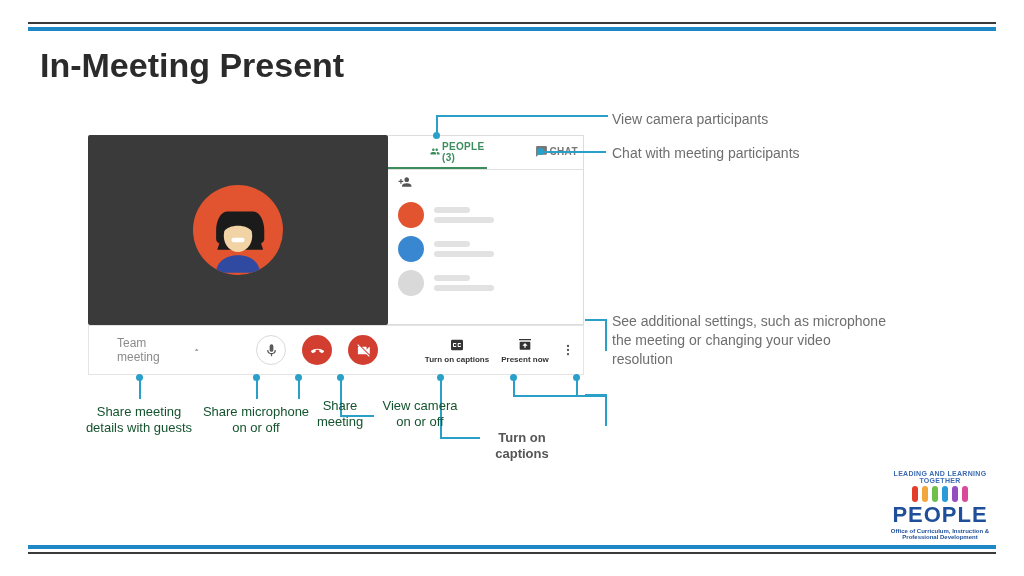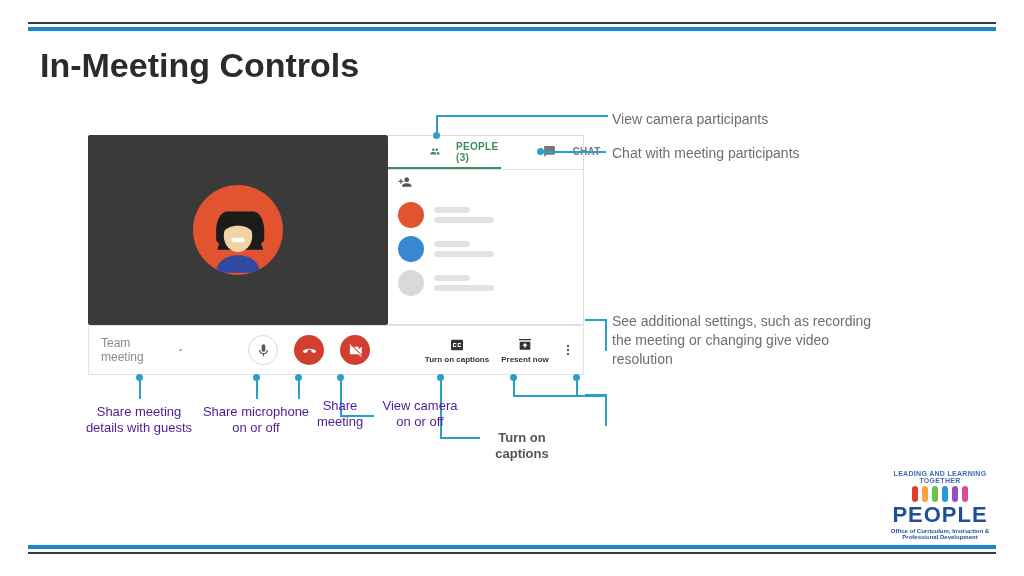--- a/index.html
+++ b/index.html
@@ -18,33 +18,33 @@
   .title { position: absolute; left: 40px; top: 46px; font-size: 34px; font-weight: 700; color: #2b2b2b; }
 
   
   .meet { position: absolute; left: 88px; top: 135px; width: 496px; height: 240px; background: #fff; }
   .video-pane { position: absolute; left: 0; top: 0; width: 300px; height: 190px; background: #3a3a3a; border-radius: 2px; display:flex; align-items:center; justify-content:center; }
   .avatar-main { width:90px; height:90px; border-radius:50%; background:#e2532f; display:flex; align-items:flex-end; justify-content:center; overflow:hidden; }
   .avatar-main svg { width:70px; height:70px; }
 
   .side-panel { position:absolute; left:300px; top:0; width:196px; height:190px; border:1px solid #dcdcdc; border-left:none; background:#fff; }
   .tabs { display:flex; height:34px; border-bottom:1px solid #e0e0e0; }
-  .tab { flex:1; display:flex; align-items:center; justify-content:center; gap:16px; font-size:10px; font-weight:700; color:#777; letter-spacing:.3px; border-bottom:2px solid transparent;padding-left:42px; }
+  .tab { flex:1; display:flex; align-items:center; justify-content:center; gap:2px; font-size:10px; font-weight:700; color:#777; letter-spacing:.3px; border-bottom:2px solid transparent;padding-left:42px; }
   .tab.active { color:#3c8d5e; border-bottom-color:#3c8d5e; }
   .tab svg { width:13px; height:13px; fill:currentColor; }
   .add-row { height:24px; display:flex; align-items:center; padding-left:10px; }
   .add-row svg { width:14px; height:14px; fill:#555; }
   .p-list { padding:4px 10px 0 10px; }
   .p-row { display:flex; align-items:center; gap:10px; height:34px; }
   .p-av { width:26px; height:26px; border-radius:50%; }
   .p-bar { height:6px; background:#e2e2e2; border-radius:3px; }
   .p-bar.w1 { width:36px; }
   .p-bar.w2 { width:60px; }
 
-  .bottom-bar { position:absolute; left:0; top:190px; width:496px; height:50px; background:#fff; border:1px solid #e4e4e4; display:flex; align-items:center; }
+  .bottom-bar { position:absolute; left:0; top:190px; width:496px; height:50px; background:#fff; border:1px solid #e4e4e4; display:flex; align-items:center;padding-left:16px; }
   .meeting-name { padding:0 10px 0 12px; color:#8b8b8b; font-size:12px; display:flex; align-items:center; gap:5px; width:106px; }
   .round-btn { width:30px; height:30px; border:1px solid #d9d9d9; border-radius:50%; display:flex; align-items:center; justify-content:center; margin:0 4px; }
   .round-btn.red { background:#d23f31; border:none; }
   .round-btn svg { width:15px; height:15px; fill:#5a5a5a; }
   .round-btn.red svg { fill:#fff; }
   .spacer { flex:1; display:flex; justify-content:center; gap:8px; }
   .vbtn { display:flex; flex-direction:column; align-items:center; justify-content:center; font-size:8px; font-weight:700; color:#333; width:68px; gap:2px; }
   .vbtn svg { width:16px; height:16px; fill:#333; }
   .more-dots { width:18px; display:flex; align-items:center; justify-content:center; margin-right:6px; }
   .more-dots svg { width:14px; height:14px; fill:#555; }
@@ -52,21 +52,21 @@
   
   .leader { position:absolute; background:#2aa0c9; }
   .leader.h { height:2px; }
   .leader.v { width:2px; }
   .dot { position:absolute; width:7px; height:7px; background:#2aa0c9; border-radius:50%; }
 
   
   .rcap { position:absolute; left:612px; color:#6e6e6e; font-size:14px; line-height:1.35; width:280px; }
 
   
-  .bcap { position:absolute; color:#4c1d95; font-size:13px; text-align:center; line-height:1.25; }
+  .bcap { position:absolute; color:#14532d; font-size:13px; text-align:center; line-height:1.25; }
 
   
   .logo { position:absolute; right:24px; bottom:36px; width:120px; text-align:center; }
   .logo .arc { font-size:7px; color:#3c6bb3; font-weight:700; letter-spacing:.3px; }
   .logo .ocipd { font-size:22px; font-weight:800; color:#1f4f9b; letter-spacing:1px; margin-top:-2px;}
   .logo .sub { font-size:6px; color:#1f4f9b; font-weight:700; }
   .logo-pins { display:flex; justify-content:center; gap:4px; margin:2px 0; }
   .pin { width:6px; height:16px; border-radius:3px; }
 </style>
 </head>
@@ -75,21 +75,21 @@
 <div class="page">
   <div class="rule-set top">
     <div class="rule-dark"></div>
       <div class="rule-blue"></div>
   </div>
   <div class="rule-set bottom">
     <div class="rule-blue"></div>
       <div class="rule-dark"></div>
   </div>
 
-  <h1 class="title">In-Meeting Controls</h1>
+  <h1 class="title">In-Meeting Present</h1>
 
   <div class="meet">
     <div class="video-pane">
       <div class="avatar-main">
         <svg viewBox="0 0 64 64">
             <path fill="#1b1b1b" d="M22 6c-6 0-10 9-10 17v8c0 3 3 4 3 4l-2 6h42l-2-6s3-1 3-4v-8c0-8-4-17-10-17H22z"></path>
             <ellipse cx="32" cy="28" rx="13" ry="15" fill="#f2d3a6"></ellipse>
             <path fill="#1b1b1b" d="M19 24c0-10 6-16 13-16s13 6 13 16c-3-3-7-5-13-5s-10 2-13 5z"></path>
             <rect x="26" y="30" width="12" height="4" rx="2" fill="#fff"></rect>
             <path fill="#2f4aa0" d="M12 62c0-10 9-16 20-16s20 6 20 16H12z"></path>
@@ -212,21 +212,21 @@
   <div class="leader h" style="left:440px; top:437px; width:40px"></div>
   <div class="dot" style="left:437px; top:374px"></div>
   <div class="leader v" style="left:513px; top:377px; height:20px"></div>
   <div class="leader h" style="left:513px; top:395px; width:92px"></div>
   <div class="dot" style="left:510px; top:374px"></div>
   <div class="leader v" style="left:576px; top:377px; height:20px"></div>
   <div class="dot" style="left:573px; top:374px"></div>
 
   <div class="rcap" style="top:110px">View camera participants</div>
   <div class="rcap" style="top:144px">Chat with meeting participants</div>
-  <div class="rcap" style="top:312px">See additional settings, such as recording the meeting or changing give video resolution</div>
+  <div class="rcap" style="top:312px">See additional settings, such as microphone the meeting or changing your video resolution</div>
 
   <div class="bcap" style="left:78px; top:404px; width:122px">Share meeting details with guests</div>
   <div class="bcap" style="left:202px; top:404px; width:108px">Share microphone on or off</div>
   <div class="bcap" style="left:310px; top:398px; width:60px">Share meeting</div>
   <div class="bcap" style="left:374px; top:398px; width:92px">View camera on or off</div>
   <div class="bcap" style="left:482px; top:430px; width:80px; font-weight:700; color:#555">Turn on captions</div>
 
   <div class="logo">
     <div class="arc">LEADING AND LEARNING TOGETHER</div>
     <div class="logo-pins">

